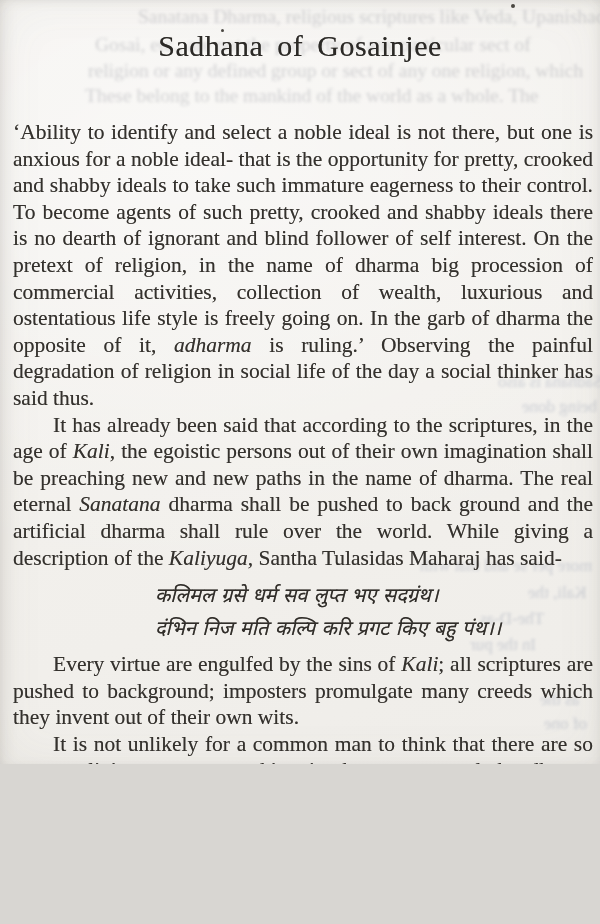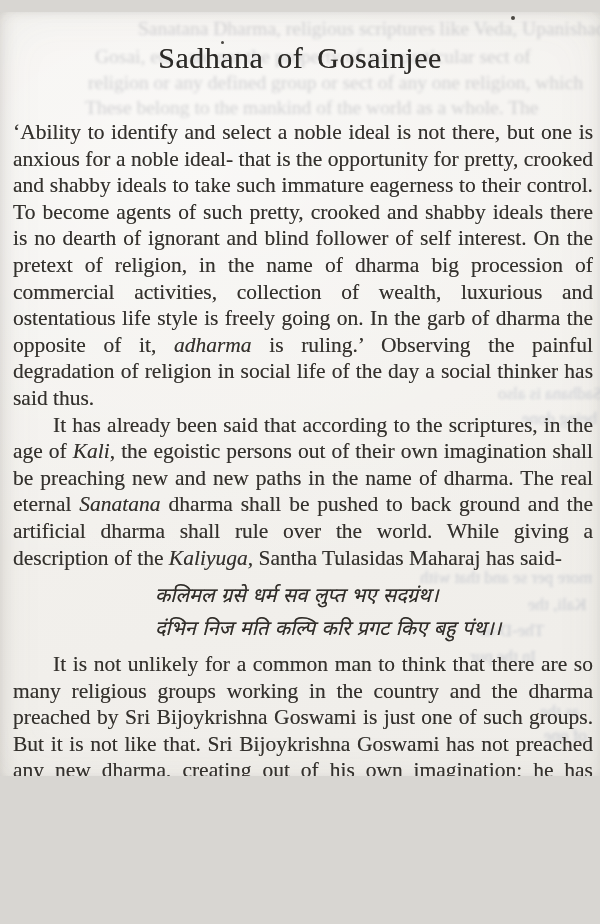--- a/index.html
+++ b/index.html
@@ -1,20 +1,20 @@
 <!DOCTYPE html>
 <html><head>
 <meta charset="utf-8">
 <style>
   html, body { margin: 0; padding: 0; background: #d8d6d2; }
   .page {
     position: relative;
     width: 600px;
     height: 764px;
-    margin: 12px auto;
+    margin: 0 auto;
     background:
       radial-gradient(ellipse 900px 600px at 30% 20%, rgba(255,255,255,0.5), rgba(255,255,255,0) 70%),
       linear-gradient(160deg, #f4f2ef 0%, #f2f0ec 55%, #efede9 100%);
     overflow: hidden;
     font-family: "Liberation Serif", serif;
     color: #34312d;
   }
   .page::after {
     content: "";
     position: absolute;
@@ -40,21 +40,21 @@
     letter-spacing: 0.5px;
     word-spacing: 6px;
     color: #2b2926;
     text-shadow: 0 0 0.5px rgba(43,41,38,0.55);
     z-index: 3;
   }
 
   
   .body-block {
     position: absolute;
-    top: 107px;
+    top: 119px;
     left: 13px;
     width: 580px;
     font-size: 21.5px;
     line-height: 26.6px;
     text-align: justify;
     z-index: 3;
   }
   .para {
     margin: 0;
     text-align: justify;
@@ -141,20 +141,21 @@
 
   <h1 class="title">Sadhana of Gosainjee</h1>
 
   <div class="body-block" id="body-block">
       <p class="para"><span class="">‘Ability to identify and select a noble ideal is not there, but one is anxious for a noble ideal- that is the opportunity for pretty, crooked and shabby ideals to take such immature eagerness to their control. To become agents of such pretty, crooked and shabby ideals there is no dearth of ignorant and blind follower of self interest. On the pretext of religion, in the name of dharma big procession of commercial activities, collection of wealth, luxurious and ostentatious life style is freely going on. In the garb of dharma the opposite of it, </span><span class="it">adharma</span><span class=""> is ruling.’ Observing the painful degradation of religion in social life of the day a social thinker has said thus.</span></p>
       <p class="para indent"><span class="">It has already been said that according to the scriptures, in the age of </span><span class="it">Kali</span><span class="">, the egoistic persons out of their own imagination shall be preaching new and new paths in the name of dharma. The real eternal </span><span class="it">Sanatana</span><span class=""> dharma shall be pushed to back ground and the artificial dharma shall rule over the world. While giving a description of the </span><span class="it">Kaliyuga,</span><span class=""> Santha Tulasidas Maharaj has said-</span></p>
       <div class="verse">
         <div class="verse-line">कलिमल ग्रसे धर्म सव लुप्त भए सदग्रंथ।</div>
         <div class="verse-line">दंभिन निज मति कल्पि करि प्रगट किए बहु पंथ।।</div>
       </div>
+      <p class="para indent"><span class="">Every virtue are engulfed by the sins of </span><span class="it">Kali</span><span class="">; all scriptures are pushed to background; imposters promulgate many creeds which they invent out of their own wits.</span></p>
       <p class="para indent"><span class="">It is not unlikely for a common man to think that there are so many religious groups working in the country and the dharma preached by Sri Bijoykrishna Goswami is just one of such groups. But it is not like that. Sri Bijoykrishna Goswami has not preached any new dharma, creating out of his own imagination; he has preached only the same dharma which is only one and eternal;</span></p>
     </div>
 
   <div class="speck" style="left:511px; top:4px; width:4px; height:4px;"></div>
   <div class="speck" style="left:221px; top:29px; width:3px; height:3px;"></div>
   <div class="crease" style="left:583px; top:849px; height:66px; transform: rotate(15deg);"></div>
   <div class="crease" style="left:592px; top:795px; height:26px; transform: rotate(13deg); opacity:0.5;"></div>
 
 </div>
 

